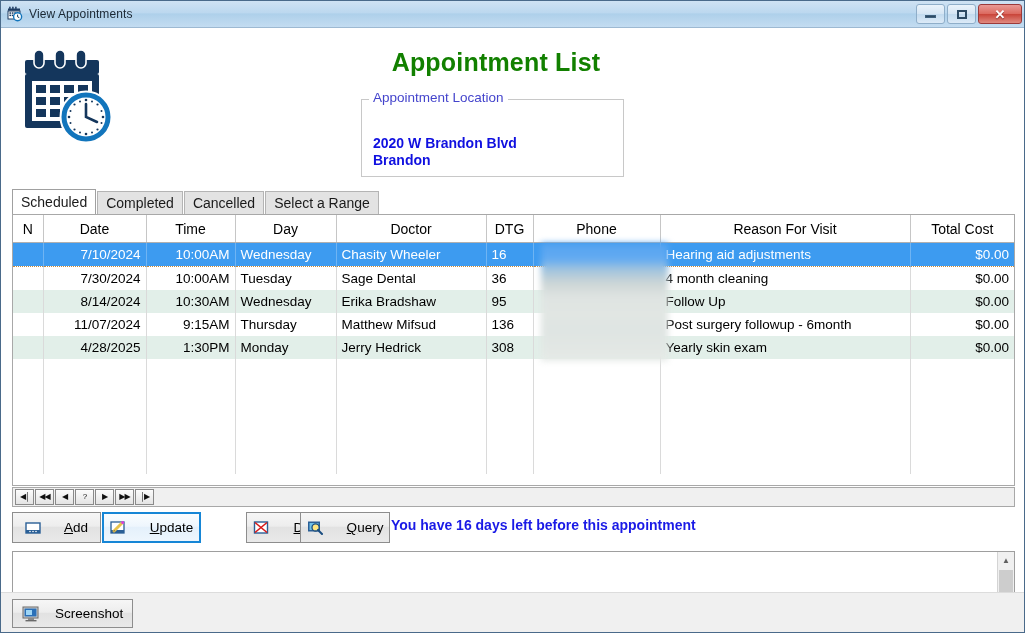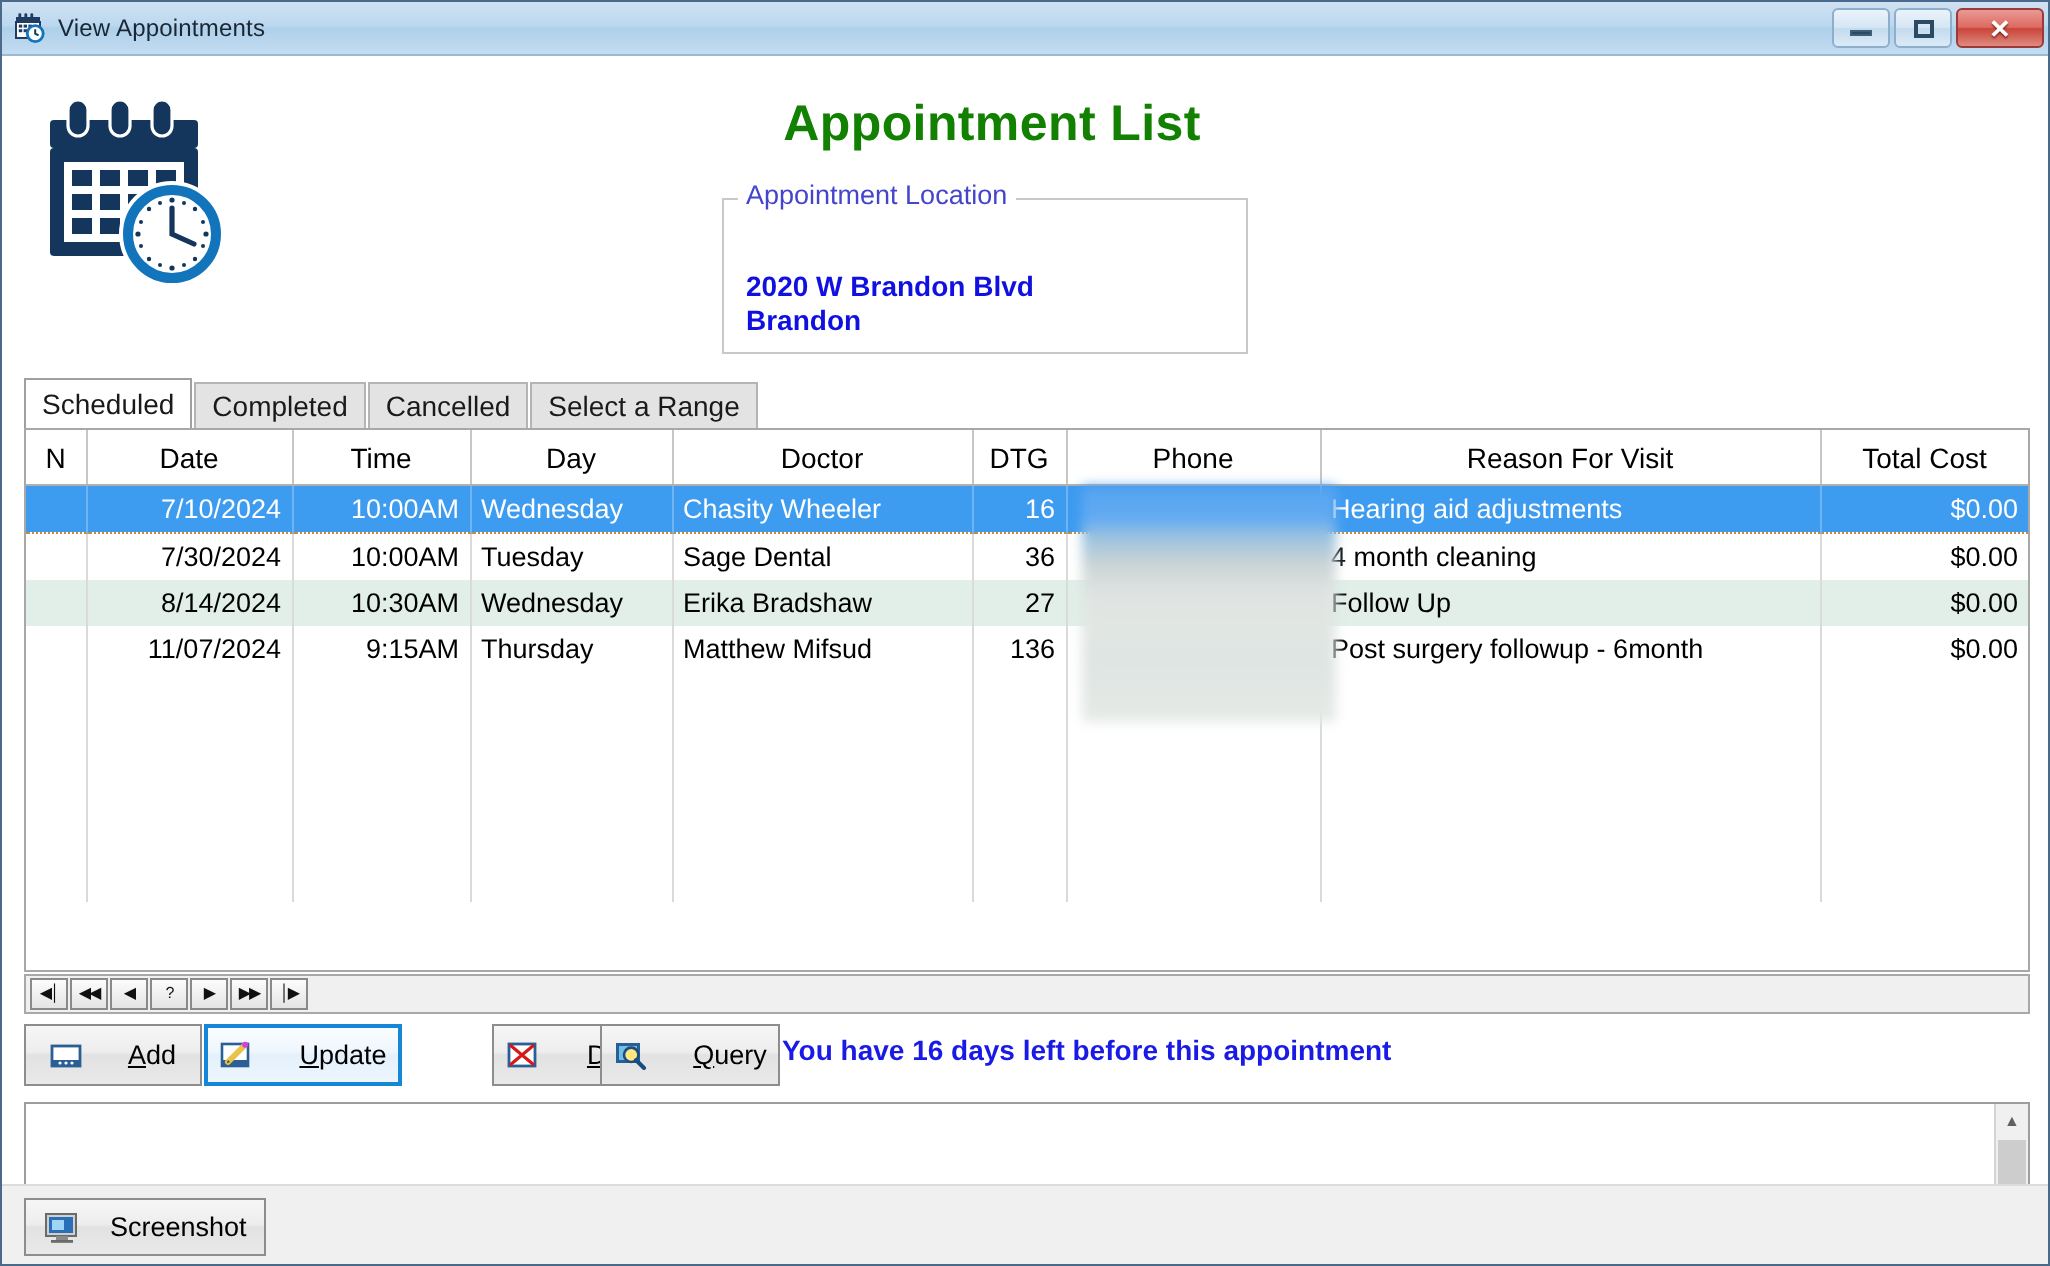--- a/index.html
+++ b/index.html
@@ -210,21 +210,21 @@
   tr.row td { background: #ffffff; }
   tr.selected td {
     background: #3d9bf0;
     color: #ffffff;
     border-top: 1px dotted #c98a3a;
     border-bottom: 1px dotted #c98a3a;
     border-right-color: #6fb4f3;
   }
   .ta-r { text-align: right; }
   .ta-l { text-align: left; }
-  .ta-c { text-align: right; }
+  .ta-c { text-align: left; }
   
   td.phone-cell {
     background-image: none;
     padding: 0;
   }
   .blur-block {
     position: absolute;
     left: 528px;
     top: 28px;
     width: 127px;
@@ -510,34 +510,45 @@
             <td class="phone-cell"></td>
             <td class="ta-l">4 month cleaning</td>
             <td class="ta-r">$0.00</td>
           </tr>
           <tr class="alt">
             <td class="ta-c"></td>
             <td class="ta-r">8/14/2024</td>
             <td class="ta-r">10:30AM</td>
             <td class="ta-l">Wednesday</td>
             <td class="ta-l">Erika Bradshaw</td>
-            <td class="ta-c">27</td>
+            <td class="ta-c">95</td>
             <td class="phone-cell"></td>
             <td class="ta-l">Follow Up</td>
             <td class="ta-r">$0.00</td>
           </tr>
           <tr class="row">
             <td class="ta-c"></td>
             <td class="ta-r">11/07/2024</td>
             <td class="ta-r">9:15AM</td>
             <td class="ta-l">Thursday</td>
             <td class="ta-l">Matthew Mifsud</td>
             <td class="ta-c">136</td>
             <td class="phone-cell"></td>
             <td class="ta-l">Post surgery followup - 6month</td>
+            <td class="ta-r">$0.00</td>
+          </tr>
+          <tr class="alt">
+            <td class="ta-c"></td>
+            <td class="ta-r">4/28/2025</td>
+            <td class="ta-r">1:30PM</td>
+            <td class="ta-l">Monday</td>
+            <td class="ta-l">Jerry Hedrick</td>
+            <td class="ta-c">308</td>
+            <td class="phone-cell"></td>
+            <td class="ta-l">Yearly skin exam</td>
             <td class="ta-r">$0.00</td>
           </tr>
           <tr class="filler">
               <td></td>
               <td></td>
               <td></td>
               <td></td>
               <td></td>
               <td></td>
               <td></td>

